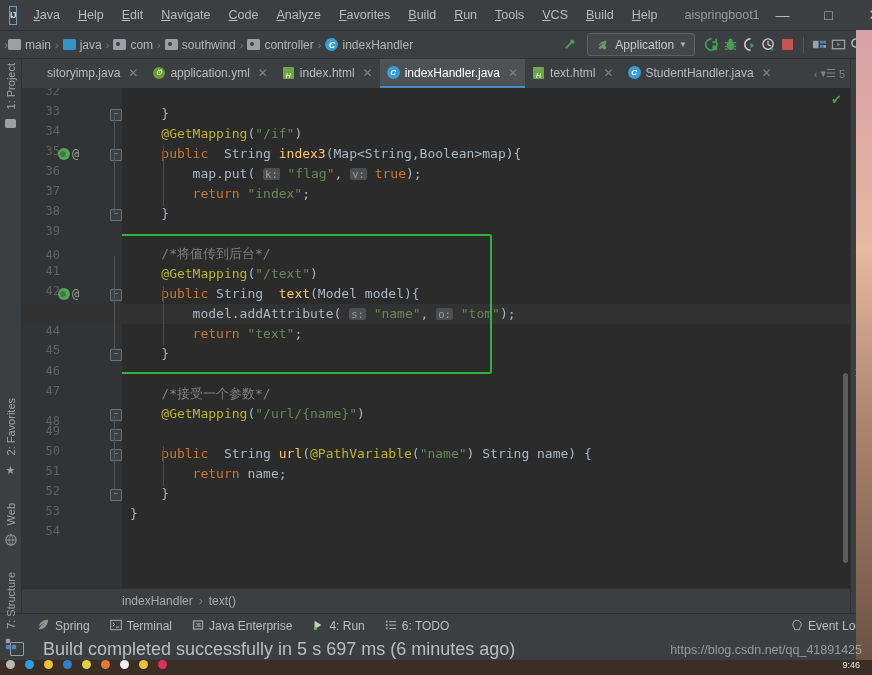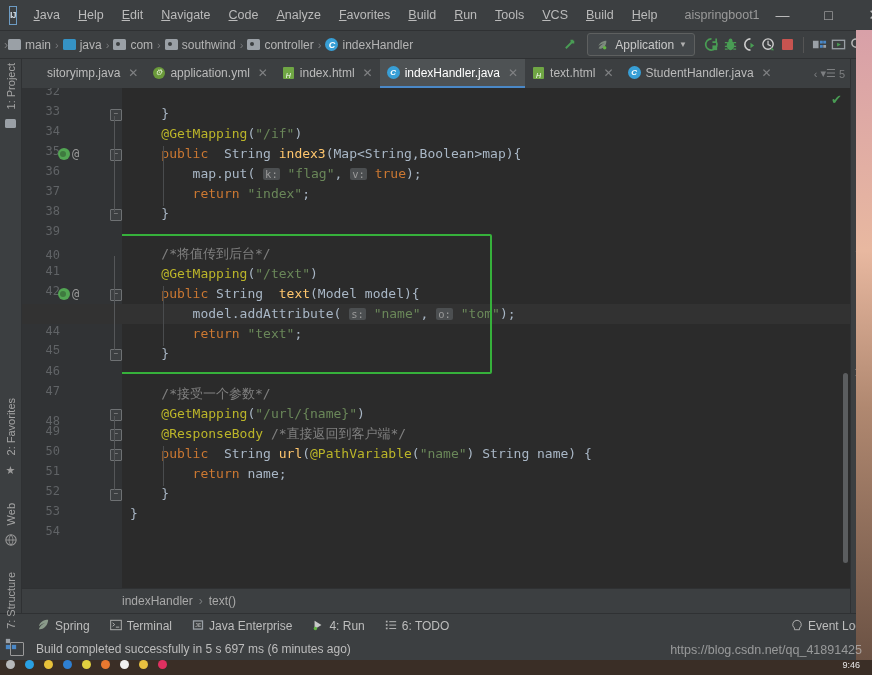--- a/index.html
+++ b/index.html
@@ -114,21 +114,21 @@
   .ebread{height:24px;flex:0 0 24px;background:#3c3f41;display:flex;align-items:center;
           padding-left:100px;color:#a9a9a9;font-size:12px;gap:6px;border-top:1px solid #2f3133;}
   .ebread .sep{color:#76797b;}
 
   
   .toolwin{height:24px;flex:0 0 24px;background:#3c3f41;display:flex;align-items:center;
            padding-left:28px;gap:2px;border-top:1px solid #2f3133;}
   .twbtn{display:flex;align-items:center;gap:5px;padding:2px 9px;color:#bdbdbd;font-size:12px;white-space:nowrap;}
   .tw-end{margin-left:auto;padding-right:10px;display:flex;align-items:center;gap:5px;color:#bdbdbd;font-size:12px;}
   .statusbar{height:22px;flex:0 0 22px;background:#3c3f41;display:flex;align-items:center;
-             padding-left:10px;gap:12px;color:#bdbdbd;font-size:12px;}
+             padding-left:10px;gap:19px;color:#bdbdbd;font-size:18px;}
   .sb-ic{width:12px;height:12px;border:1px solid #9a9a9a;border-radius:1px;display:inline-block;}
 
   
   .taskbar{height:15px;flex:0 0 15px;background:#3a2e26;display:flex;gap:10px;
            padding-left:6px;}
   .tbi{width:9px;height:9px;border-radius:50%;display:inline-block;}
   .clock{margin-left:auto;color:#e8e8e8;font-size:9px;padding-right:12px;}
 
   
   .wall{position:absolute;right:0;top:30px;width:16px;bottom:15px;
@@ -424,21 +424,20 @@
             <div class="codeline" style="top: 156px; padding-left: 8px;"><span class="cmt">    /*将值传到后台*/</span></div>
             <div class="codeline" style="top: 176px; padding-left: 8px;"><span class="ann">    @GetMapping</span><span class="pln">(</span><span class="str">"/text"</span><span class="pln">)</span></div>
             <div class="codeline" style="top: 196px; padding-left: 8px;"><span class="kw">    public</span> <span class="pln">String  </span><span class="mth">text</span><span class="pln">(Model model){</span></div>
             <div class="curline" style="top: 216px;"></div>
             <div class="codeline" style="top: 216px; padding-left: 8px;"><span class="pln">        model.addAttribute(</span> <span class="hint">s:</span> <span class="str">"name"</span><span class="pln">,</span> <span class="hint">o:</span> <span class="str">"tom"</span><span class="pln">);</span></div>
             <div class="codeline" style="top: 236px; padding-left: 8px;"><span class="kw">        return</span> <span class="str">"text"</span><span class="pln">;</span></div>
             <div class="codeline" style="top: 256px; padding-left: 8px;"><span class="pln">    }</span></div>
             <div class="codeline" style="top: 276px; padding-left: 8px;"></div>
             <div class="codeline" style="top: 296px; padding-left: 8px;"><span class="cmt">    /*接受一个参数*/</span></div>
             <div class="codeline" style="top: 316px; padding-left: 8px;"><span class="ann">    @GetMapping</span><span class="pln">(</span><span class="str">"/url/{name}"</span><span class="pln">)</span></div>
-            <div class="codeline" style="top: 336px; padding-left: 8px;"><span class="ann">    @ResponseBody</span> <span class="cmt">/*直接返回到客户端*/</span></div>
             <div class="codeline" style="top: 356px; padding-left: 8px;"><span class="kw">    public</span><span class="pln">  String </span><span class="mth">url</span><span class="pln">(</span><span class="ann">@PathVariable</span><span class="pln">(</span><span class="str">"name"</span><span class="pln">) String name) {</span></div>
             <div class="codeline" style="top: 376px; padding-left: 8px;"><span class="kw">        return</span> <span class="pln">name;</span></div>
             <div class="codeline" style="top: 396px; padding-left: 8px;"><span class="pln">    }</span></div>
             <div class="codeline" style="top: 416px; padding-left: 8px;"><span class="pln">}</span></div>
             <div class="codeline" style="top: 436px; padding-left: 8px;"></div>
             <div class="indent" style="left: 41px; top: 58px; height: 60px;"></div>
             <div class="indent" style="left: 41px; top: 198px; height: 60px;"></div>
             <div class="indent" style="left: 41px; top: 358px; height: 40px;"></div>
             <div class="greenbox" style="left: -14px; top: 146px; width: 380px; height: 136px; border-color: rgb(54, 177, 59);"></div>
             <div class="vscroll" style="top: 285px; height: 190px;"></div>

